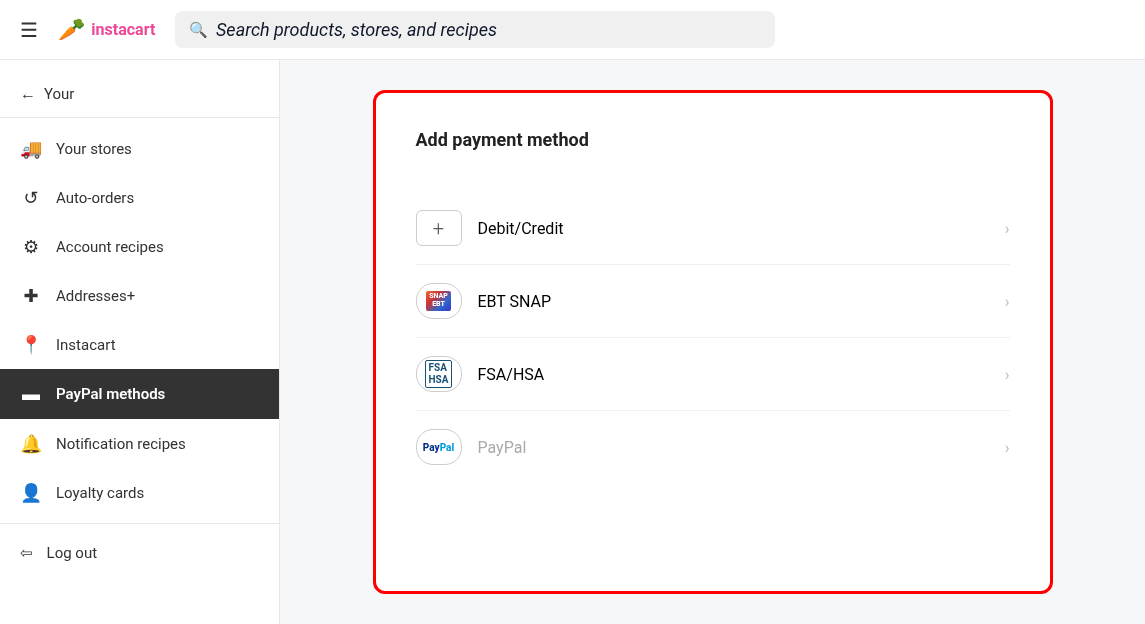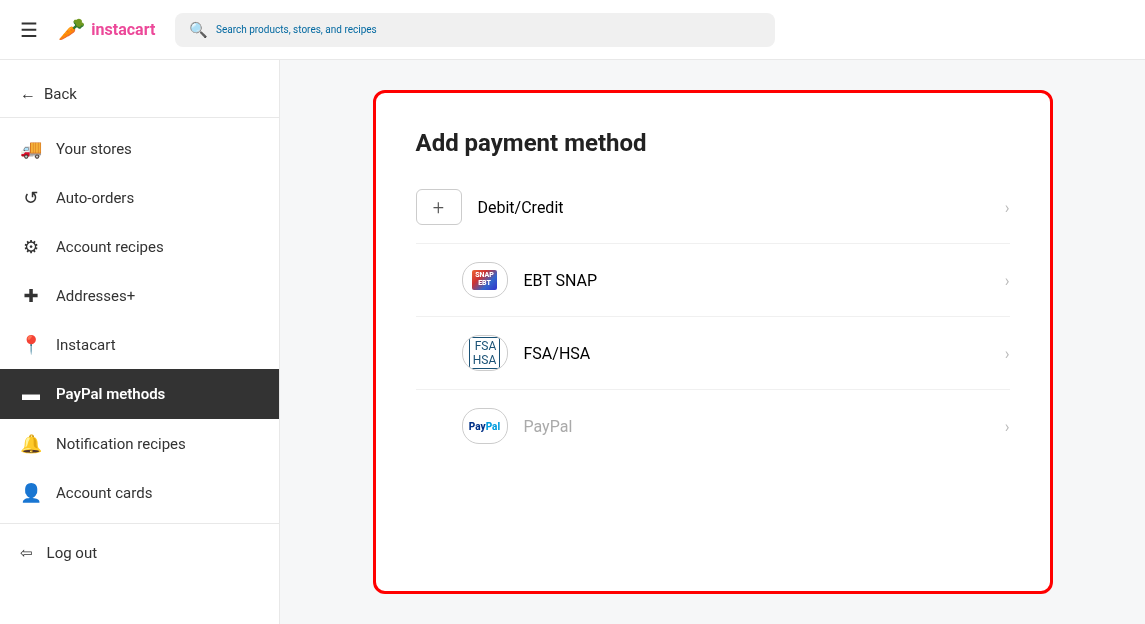--- a/index.html
+++ b/index.html
@@ -25,21 +25,21 @@
       max-width: 600px;
       display: flex;
       align-items: center;
       background: #f0f0f0;
       border-radius: 8px;
       padding: 8px 14px;
       gap: 8px;
       cursor: text;
     }
     .search-bar span.search-icon-char { color: #666; font-size: 15px; }
-    .search-bar span.placeholder { color: #0369a1; font-size: 10px; }
+    .search-bar span.placeholder { color: #0f172a; font-size: 18px; font-style: italic; }
 
     
     .main-layout {
       display: flex;
       flex: 1;
       overflow: hidden;
     }
 
     
     .sidebar {
@@ -100,24 +100,24 @@
     }
     .payment-card {
       background: white;
       border: 3px solid red;
       border-radius: 12px;
       padding: 36px 40px;
       width: 680px;
       min-height: 460px;
     }
     .payment-card h1 {
-      font-size: 24px;
+      font-size: 18px;
       font-weight: 700;
       color: #222;
-      margin-bottom: 14px;
+      margin-bottom: 42px;
     }
     .payment-option {
       display: flex;
       align-items: center;
       justify-content: space-between;
       padding: 18px 0;
       border-bottom: 1px solid #f0f0f0;
       cursor: pointer;
     }
     .payment-option:last-child { border-bottom: none; }
@@ -145,44 +145,43 @@
     .ebt-icon {
       width: 46px;
       height: 36px;
       border: 1.5px solid #ccc;
       border-radius: 17px;
       display: flex;
       align-items: center;
       justify-content: center;
       background: white;
       overflow: hidden;
-      margin-left: 46px;
     }
     .ebt-badge {
       font-size: 7px;
       font-weight: 800;
       color: white;
       background: linear-gradient(135deg, #e63, #c33, #36c, #33c);
       padding: 2px 3px;
       border-radius: 2px;
       letter-spacing: 0;
       text-align: center;
       line-height: 1.1;
     }
 
     
     .fsa-badge {
-      font-size: 12px;
-      font-weight: 400;
+      font-size: 10px;
+      font-weight: 700;
       color: #1a5276;
       border: 1.5px solid #1a5276;
       padding: 1px 3px;
       border-radius: 2px;
       line-height: 1.2;
-      text-align: right;
+      text-align: left;
     }
 
     
     .paypal-badge {
       font-size: 10px;
       font-weight: 800;
       color: #003087;
     }
     .paypal-badge span { color: #009cde; }
   </style>
@@ -199,21 +198,21 @@
     <span class="search-icon-char">🔍</span>
     <span class="placeholder">Search products, stores, and recipes</span>
   </div>
 </header>
 
 <div class="main-layout">
 
   <nav class="sidebar">
     <div class="back-btn">
       <span class="back-arrow">←</span>
-      <span>Back</span>
+      <span>Your</span>
     </div>
 
     <div class="sidebar-item">
       <span class="icon">🚚</span>
       <span>Your stores</span>
     </div>
     <div class="sidebar-item">
       <span class="icon">↺</span>
       <span>Auto-orders</span>
     </div>
@@ -232,21 +231,21 @@
     <div class="sidebar-item active">
       <span class="icon">▬</span>
       <span>PayPal methods</span>
     </div>
     <div class="sidebar-item">
       <span class="icon">🔔</span>
       <span>Notification recipes</span>
     </div>
     <div class="sidebar-item">
       <span class="icon">👤</span>
-      <span>Account cards</span>
+      <span>Loyalty cards</span>
     </div>
 
     <div class="sidebar-divider"></div>
 
     <div class="logout-item">
       <span class="icon">⇦</span>
       <span>Log out</span>
     </div>
   </nav>
 

